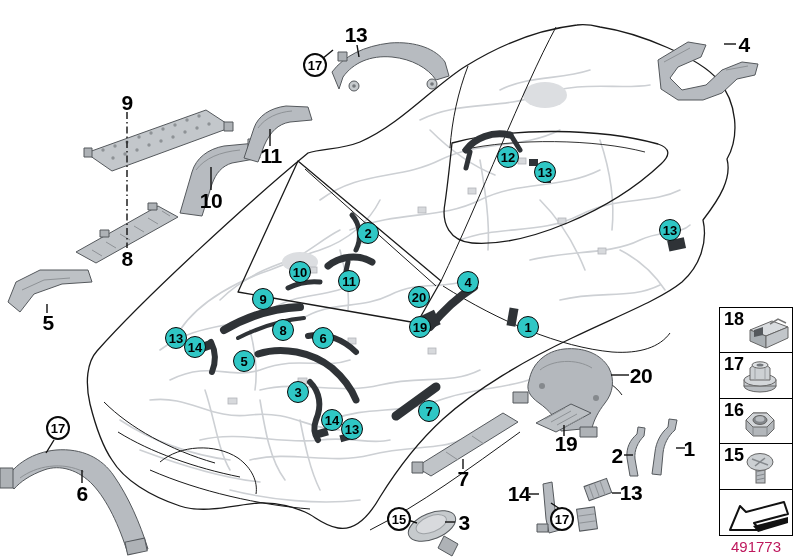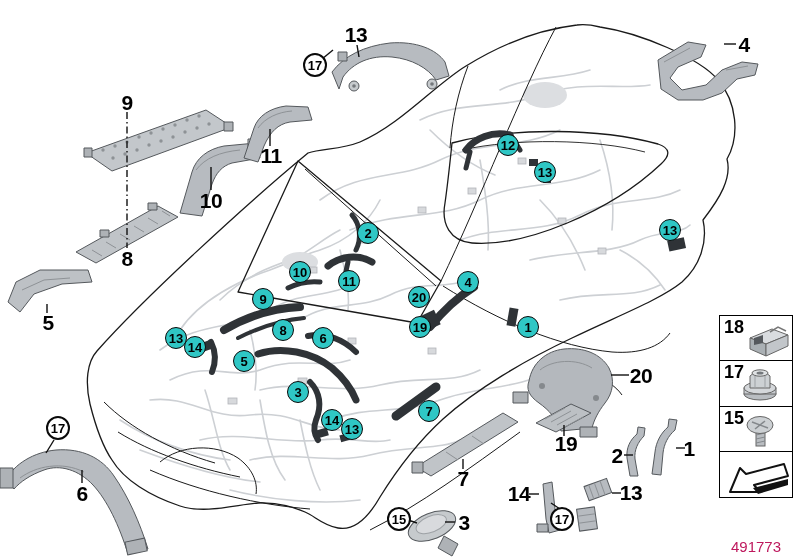--- a/index.html
+++ b/index.html
@@ -16,21 +16,21 @@
       background:#fff;border:2px solid #0a0a0a;color:#000;
       display:flex;align-items:center;justify-content:center;
       font:700 13px/1 "Liberation Sans",sans-serif;cursor:pointer;}
   
   .plabel{position:absolute;transform:translate(-50%,-50%);color:#000;white-space:nowrap;
       font:700 21px/1 "Liberation Sans",sans-serif;letter-spacing:-0.5px;}
   
   #fpanel{position:absolute;left:719px;top:299px;width:74px;}
   .fbox{position:relative;width:74px;height:47px;box-sizing:border-box;border:1.6px solid #000;
         margin-top:-1.6px;background:#fff;}
-  .fbox:first-child{margin-top:16px;}
+  .fbox:first-child{margin-top:8px;}
   .fnum{position:absolute;left:4px;top:2px;font:700 18px/1 "Liberation Sans",sans-serif;color:#000;}
   .fbox svg{position:absolute;left:0;top:0;}
   #imgnum{position:absolute;left:719px;top:538px;width:74px;text-align:center;
         font:400 15px/1.2 "Liberation Sans",sans-serif;color:#be185d;}
 </style>
 </head>
 <body>
 
 <div id="stage">
 
@@ -311,21 +311,21 @@
       <div class="co" style="left: 517px; top: 316px;">1</div>
       <div class="co" style="left: 272px; top: 319px;">8</div>
       <div class="co" style="left: 312px; top: 327px;">6</div>
       <div class="co" style="left: 165px; top: 327px;">13</div>
       <div class="co" style="left: 184px; top: 336px;">14</div>
       <div class="co" style="left: 233px; top: 350px;">5</div>
       <div class="co" style="left: 287px; top: 381px;">3</div>
       <div class="co" style="left: 418px; top: 400px;">7</div>
       <div class="co" style="left: 321px; top: 409px;">14</div>
       <div class="co" style="left: 341px; top: 418px;">13</div>
-      <div class="co" style="left: 497px; top: 134px; text-align: right;">12</div>
+      <div class="co" style="left: 497px; top: 146px; text-align: right;">12</div>
       <div class="co" style="left: 534px; top: 161px;">13</div>
       <div class="co" style="left: 659px; top: 219px;">13</div>
       <div class="ref" style="left: 303px; top: 53px;">17</div>
       <div class="ref" style="left: 46px; top: 416px;">17</div>
       <div class="ref" style="left: 387px; top: 507px;">15</div>
       <div class="ref" style="left: 550px; top: 507px;">17</div>
       <div class="plabel" style="left: 127px; top: 102px;">9</div>
       <div class="plabel" style="left: 356px; top: 34px;">13</div>
       <div class="plabel" style="left: 744px; top: 44px;">4</div>
       <div class="plabel" style="left: 271px; top: 155px;">11</div>
@@ -360,20 +360,30 @@
         <ellipse cx="40" cy="33" rx="16" ry="6" fill="#b9bdc1" stroke="#666"></ellipse>
         <rect x="24" y="27" width="32" height="6" fill="#c9cdd1" stroke="#666"></rect>
         <ellipse cx="40" cy="27" rx="16" ry="6" fill="#d4d7da" stroke="#666"></ellipse>
         <polygon points="30,27 30,15 35,11 45,11 50,15 50,27" fill="#cdd1d4" stroke="#666"></polygon>
         <path d="M 35,11 L 35,27 M 45,11 L 45,27" stroke="#9da1a5" fill="none"></path>
         <ellipse cx="40" cy="12" rx="8" ry="3.2" fill="#dfe2e4" stroke="#666"></ellipse>
         <ellipse cx="40" cy="12" rx="3.5" ry="1.6" fill="#74787c"></ellipse>
       </svg>
     </div>
     <div class="fbox">
+      <span class="fnum">16</span>
+      <svg width="74" height="47">
+        <polygon points="26,21 33,14 47,14 54,21 54,30 47,37 33,37 26,30" fill="#b3b7bb" stroke="#666"></polygon>
+        <polygon points="26,21 33,14 47,14 54,21 47,28 33,28" fill="#d2d5d8" stroke="#666"></polygon>
+        <path d="M 33,28 L 33,37 M 47,28 L 47,37" stroke="#84888c" fill="none"></path>
+        <ellipse cx="40" cy="21" rx="7" ry="4.5" fill="#83878b" stroke="#666"></ellipse>
+        <ellipse cx="40" cy="20" rx="4.5" ry="2.8" fill="#b9bdc1"></ellipse>
+      </svg>
+    </div>
+    <div class="fbox">
       <span class="fnum">15</span>
       <svg width="74" height="47">
         <rect x="36" y="24" width="9" height="15" fill="#b9bdc1" stroke="#666"></rect>
         <path d="M 36,28 L 45,26 M 36,32 L 45,30 M 36,36 L 45,34" stroke="#84888c" fill="none"></path>
         <ellipse cx="40" cy="18" rx="13" ry="8.5" fill="#ccd0d3" stroke="#666"></ellipse>
         <path d="M 32,15 L 48,21 M 35,22 L 45,14" stroke="#84888c" stroke-width="1.6" fill="none"></path>
       </svg>
     </div>
     <div class="fbox">
       <svg width="74" height="47">

